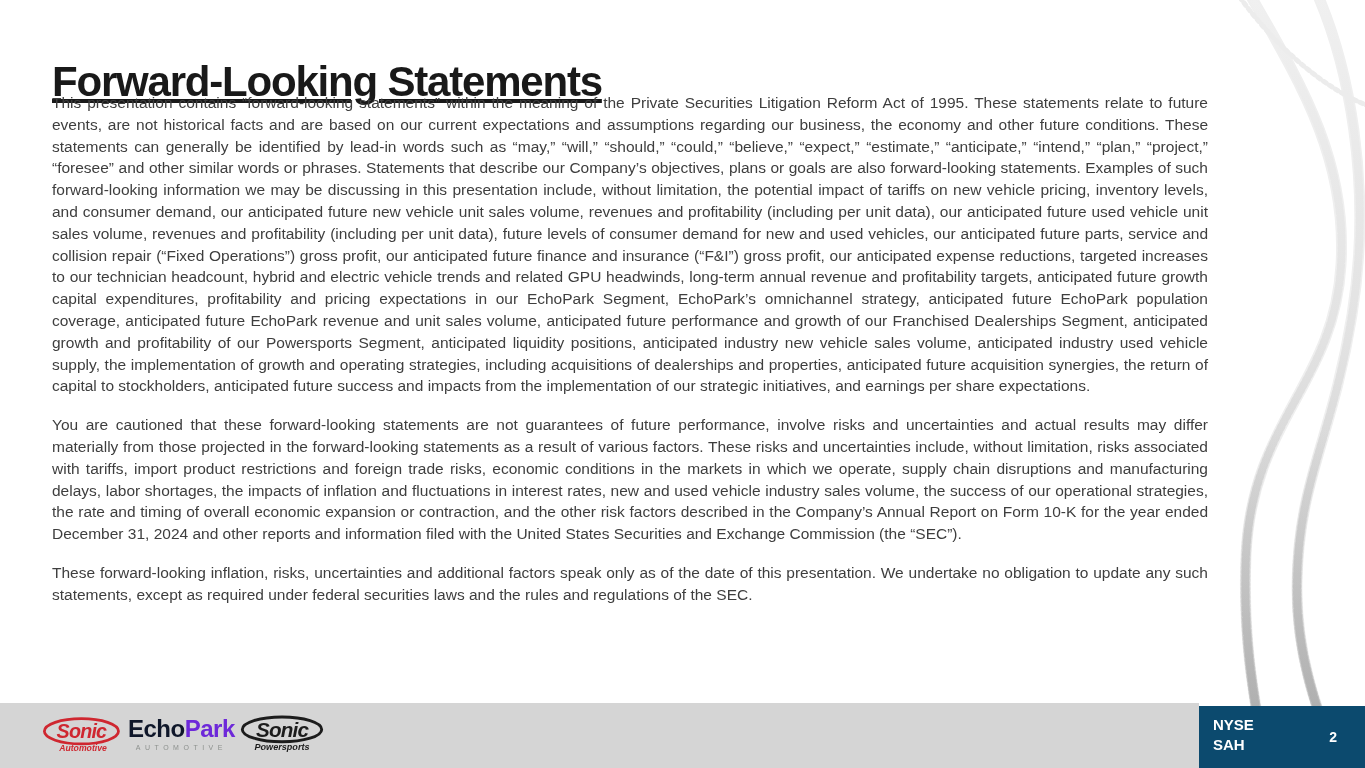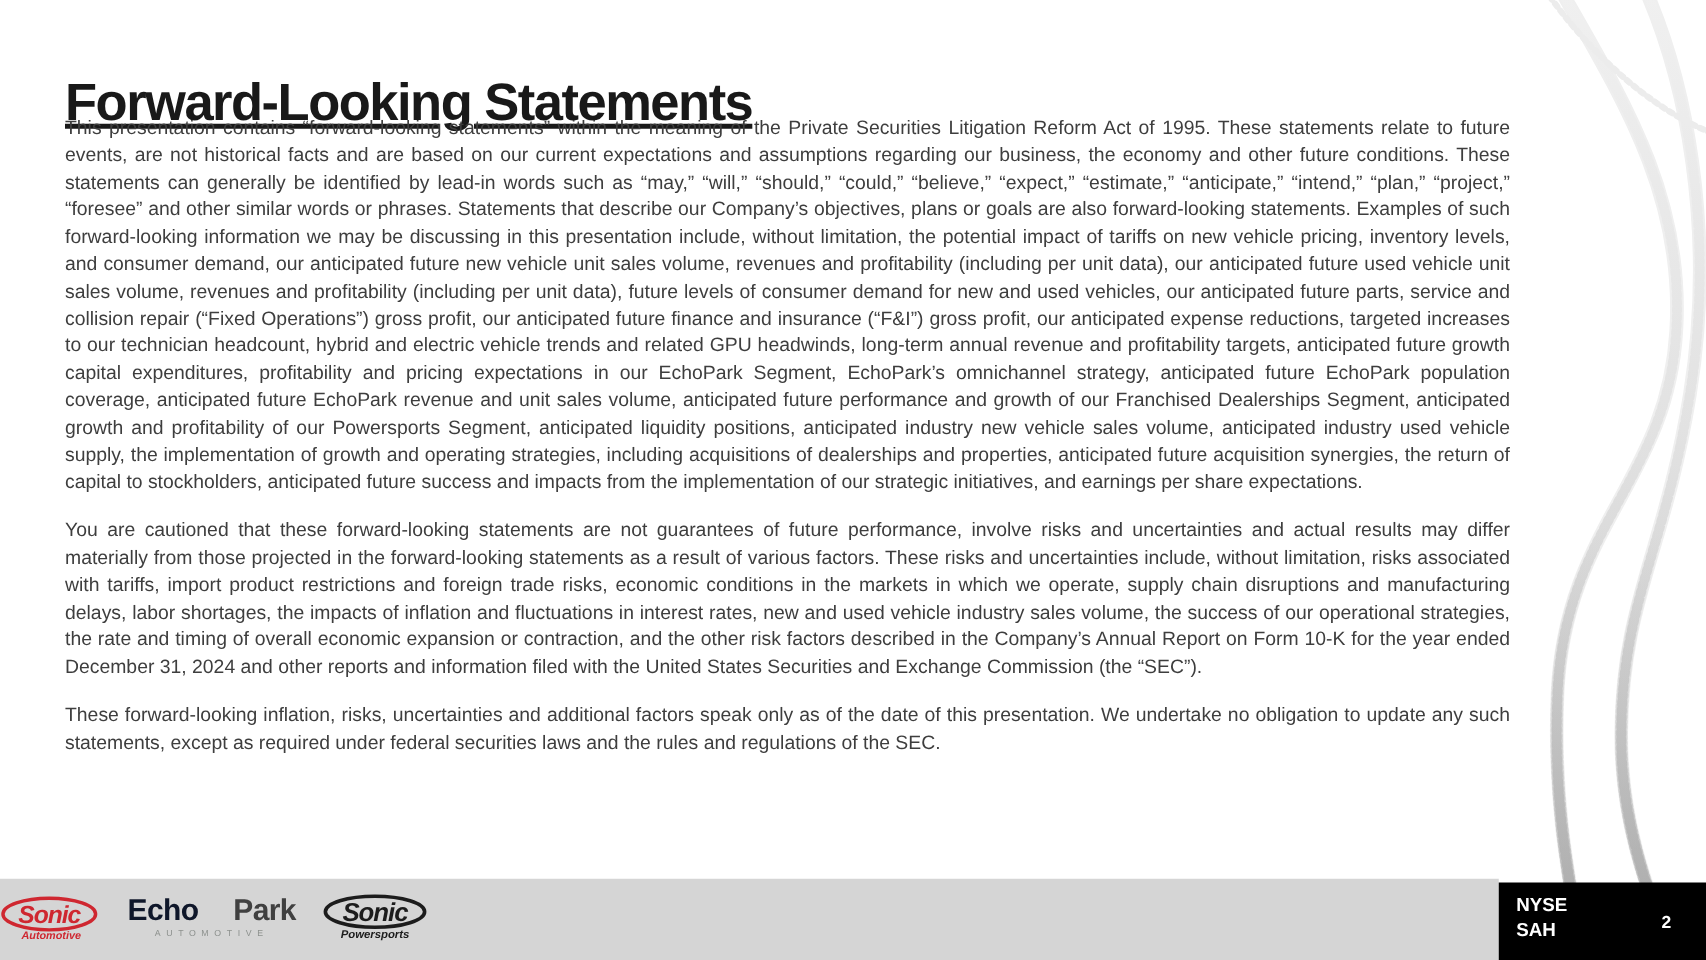--- a/index.html
+++ b/index.html
@@ -16,31 +16,31 @@
   .body-copy{
     position:absolute;left:52px;top:92px;width:1156px;
     font-size:15.5px;line-height:21.8px;color:#3e3e3e;text-align:justify;
   }
   .body-copy p{margin:0 0 17px 0;}
   
   .tracks{position:absolute;top:0;right:0;width:1365px;height:768px;pointer-events:none;}
   
   .footer-band{
     position:absolute;left:0;bottom:0;width:1199px;height:65px;background:#d5d5d5;
-    display:flex;align-items:center;gap:20px;box-sizing:border-box;
+    display:flex;align-items:center;gap:4px;padding-left:42px;box-sizing:border-box;
   }
   .logo{display:flex;flex-direction:column;align-items:center;}
   .ep-logo{line-height:1;transform:translateY(-2px);}
   .ep-words{font-size:24px;font-weight:700;letter-spacing:-0.5px;}
   .ep-green{color:#0f172a;}
-  .ep-dark{color:#404040;margin-left:28px;}
+  .ep-dark{color:#6d28d9;}
   .ep-sub{font-size:7px;letter-spacing:4.5px;color:#8d918e;text-align:center;margin-top:3px;font-weight:400;}
   
   .ticker-badge{
-    position:absolute;right:0;bottom:0;width:166px;height:62px;background:#000000;
+    position:absolute;right:0;bottom:0;width:166px;height:62px;background:#0c4a6e;
     color:#ffffff;box-sizing:border-box;
   }
   .ticker-lines{position:absolute;left:14px;top:9px;font-size:15px;font-weight:700;line-height:1.35;}
   .page-number{position:absolute;right:28px;top:50%;transform:translateY(-50%);font-size:14px;font-weight:700;}
 </style>
 </head>
 <body>
 
 <div class="slide">
 

